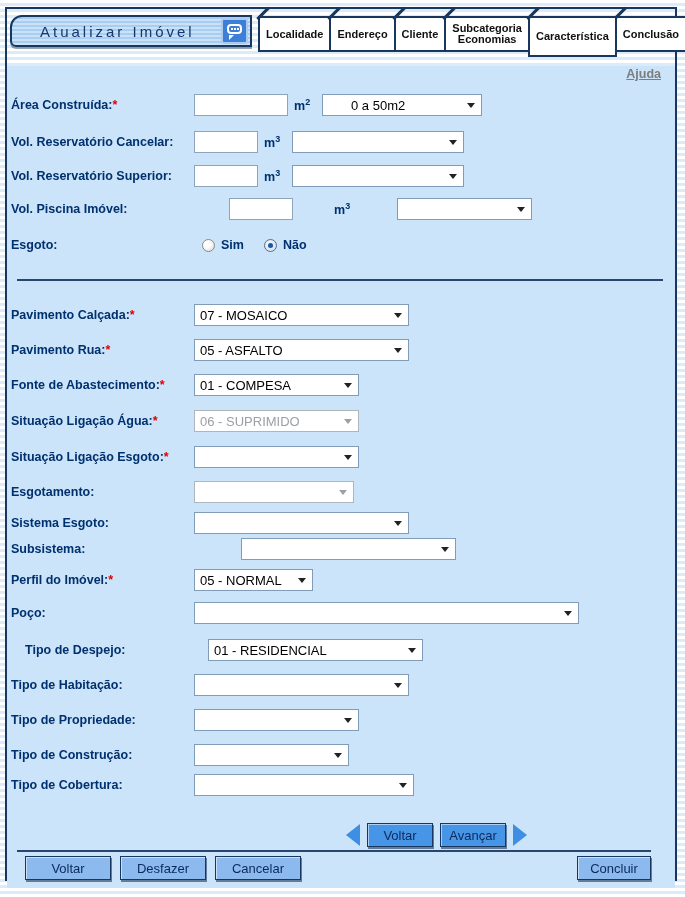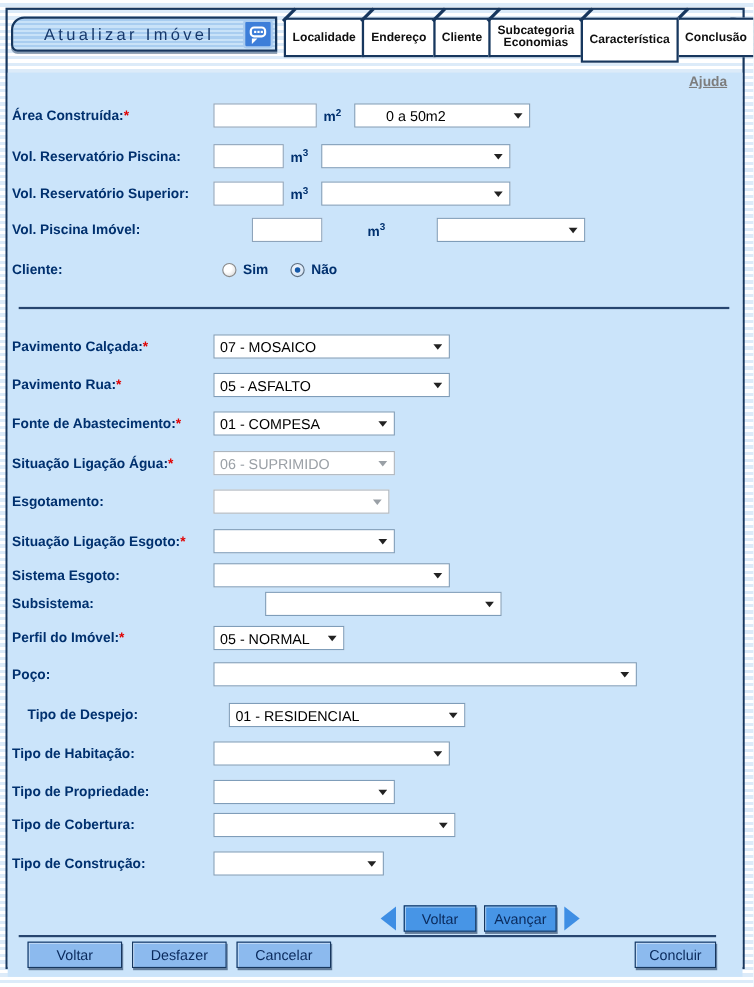--- a/index.html
+++ b/index.html
@@ -160,21 +160,21 @@
         <span class="lbl"><span>Área Construída:</span><span class="req">*</span></span>
         <input class="ti w94" style="">
         <span class="unit"><span>m</span><sup>2</sup></span>
         <div class="sel w160 ml10">
             <span>0 a 50m2</span>
             <span class="arrow"></span>
           </div>
       </div>
 
       <div class="row" style="margin-top:15px;">
-        <span class="lbl">Vol. Reservatório Piscina:</span>
+        <span class="lbl">Vol. Reservatório Cancelar:</span>
         <input class="ti w64" style="">
         <span class="unit"><span>m</span><sup>3</sup></span>
         <div class="sel w172 ml10">
             <span></span>
             <span class="arrow"></span>
           </div>
       </div>
 
       <div class="row" style="margin-top:12px;">
         <span class="lbl">Vol. Reservatório Superior:</span>
@@ -190,21 +190,21 @@
         <span class="lbl">Vol. Piscina Imóvel:</span>
         <input class="ti w64" style="">
         <span class="unit"><span>m</span><sup>3</sup></span>
         <div class="sel w135 ml10">
             <span></span>
             <span class="arrow"></span>
           </div>
       </div>
 
       <div class="row" style="margin-top:17px; height:16px;">
-        <span class="lbl">Cliente:</span>
+        <span class="lbl">Esgoto:</span>
         <div class="radio-group">
           <span class="radio"></span>
           <span class="radio-lbl">Sim</span>
           <span class="radio checked"></span>
           <span class="radio-lbl">Não</span>
         </div>
       </div>
 
       <div class="divider"></div>
 
@@ -233,31 +233,31 @@
       </div>
 
       <div class="row" style="margin-top:14px;">
         <span class="lbl"><span>Situação Ligação Água:</span><span class="req">*</span></span>
         <div class="sel w165 disabled">
             <span>06 - SUPRIMIDO</span>
             <span class="arrow"></span>
           </div>
       </div>
 
-      <div class="row" style="margin-top:13px;">
-        <span class="lbl">Esgotamento:</span>
-        <div class="sel w160 disabled">
-            <span></span>
-            <span class="arrow"></span>
-          </div>
-      </div>
-
       <div class="row" style="margin-top:14px;">
         <span class="lbl"><span>Situação Ligação Esgoto:</span><span class="req">*</span></span>
         <div class="sel w165">
+            <span></span>
+            <span class="arrow"></span>
+          </div>
+      </div>
+
+      <div class="row" style="margin-top:13px;">
+        <span class="lbl">Esgotamento:</span>
+        <div class="sel w160 disabled">
             <span></span>
             <span class="arrow"></span>
           </div>
       </div>
 
       <div class="row" style="margin-top:9px;">
         <span class="lbl">Sistema Esgoto:</span>
         <div class="sel w215">
             <span></span>
             <span class="arrow"></span>
@@ -305,31 +305,31 @@
       </div>
 
       <div class="row" style="margin-top:13px;">
         <span class="lbl">Tipo de Propriedade:</span>
         <div class="sel w165">
             <span></span>
             <span class="arrow"></span>
           </div>
       </div>
 
+      <div class="row" style="margin-top:13px;">
+        <span class="lbl">Tipo de Construção:</span>
+        <div class="sel w155">
+            <span></span>
+            <span class="arrow"></span>
+          </div>
+      </div>
+
       <div class="row" style="margin-top:8px;">
         <span class="lbl">Tipo de Cobertura:</span>
         <div class="sel w220">
-            <span></span>
-            <span class="arrow"></span>
-          </div>
-      </div>
-
-      <div class="row" style="margin-top:13px;">
-        <span class="lbl">Tipo de Construção:</span>
-        <div class="sel w155">
             <span></span>
             <span class="arrow"></span>
           </div>
       </div>
 
       <div class="nav-row">
         <span class="arrow-left"></span>
         <button class="btn btn-nav">Voltar</button>
         <button class="btn btn-nav">Avançar</button>
         <span class="arrow-right"></span>

